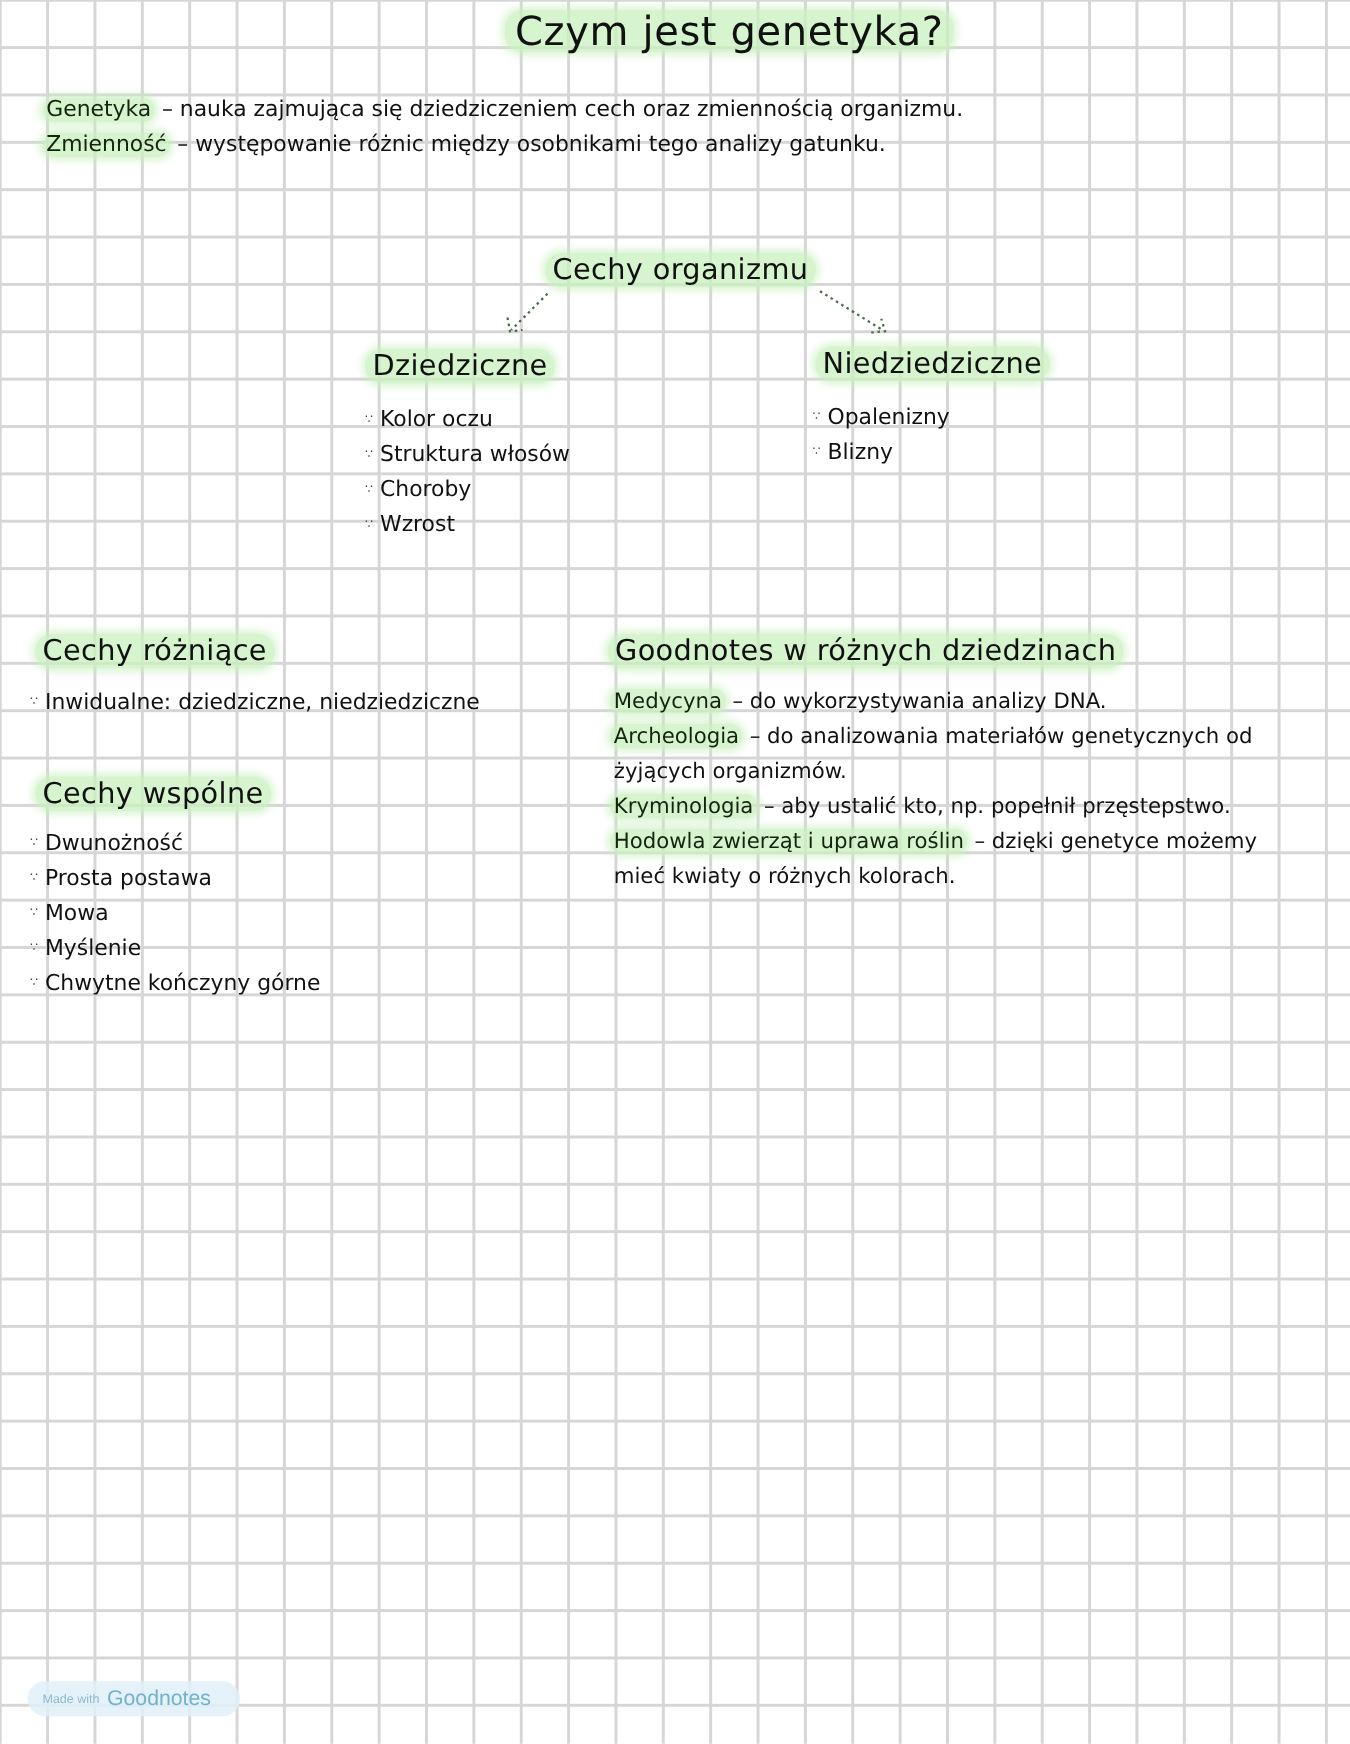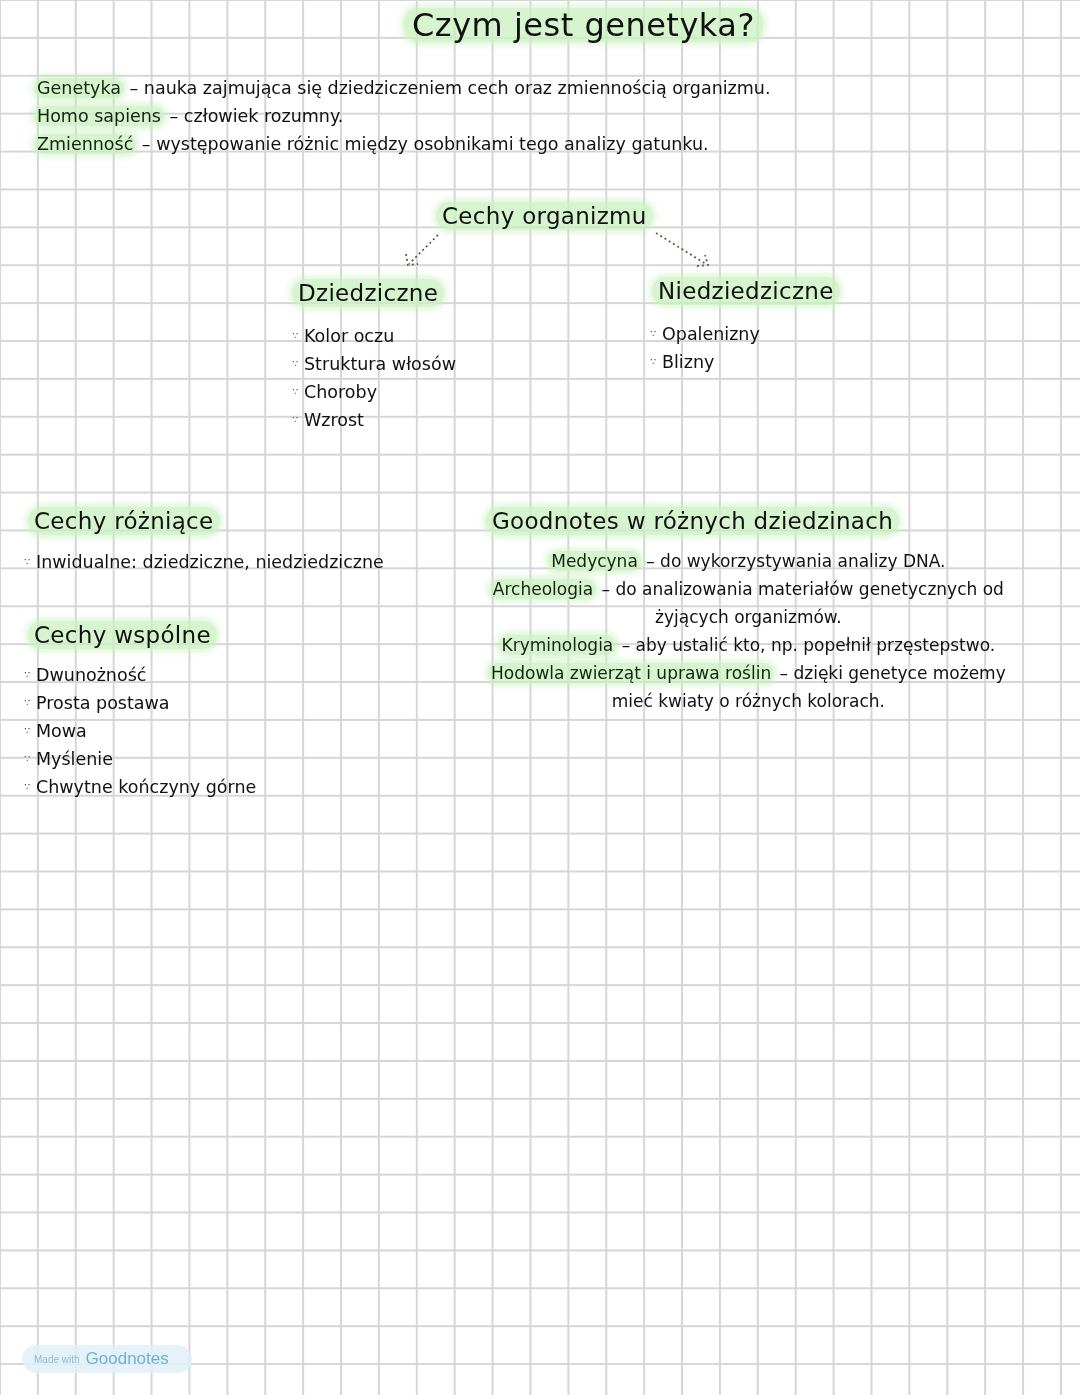--- a/index.html
+++ b/index.html
@@ -91,23 +91,20 @@
 </head>
 <body>
 
 <div class="abs hl title" style="left:404px; top:8px;">Czym jest genetyka?</div>
 
 <div class="abs body-text" style="left:37px; top:74px;">
   <div>
     <span class="term hl">Genetyka</span><span> – nauka zajmująca się dziedziczeniem cech oraz zmiennością organizmu.</span>
   </div>
   <div>
-    <span class="term hl">Homo sapiens</span><span> – człowiek rozumny.</span>
-  </div>
-  <div>
     <span class="term hl">Zmienność</span><span> – występowanie różnic między osobnikami tego analizy gatunku.</span>
   </div>
 </div>
 
 <div class="abs hl heading" style="left:436px; top:202px;">Cechy organizmu</div>
 
 <svg class="arrow-svg" width="1080" height="300">
   <g stroke="#4a6a4a" stroke-width="1.8" stroke-dasharray="2,3" fill="none">
     <line x1="438" y1="235" x2="409" y2="264"></line>
     <polyline points="406,254 408,265 418,264"></polyline>
@@ -140,21 +137,21 @@
 <div class="abs hl heading" style="left:28px; top:621px;">Cechy wspólne</div>
 <ul class="abs bullet-list" style="left:24px; top:661px;">
   <li><span class="dot">∵</span><span>Dwunożność</span></li>
   <li><span class="dot">∵</span><span>Prosta postawa</span></li>
   <li><span class="dot">∵</span><span>Mowa</span></li>
   <li><span class="dot">∵</span><span>Myślenie</span></li>
   <li><span class="dot">∵</span><span>Chwytne kończyny górne</span></li>
 </ul>
 
 <div class="abs hl heading" style="left:486px; top:507px;">Goodnotes w różnych dziedzinach</div>
-<div class="abs body-text" style="left:491px; top:547px; font-size:17px;text-align:center;">
+<div class="abs body-text" style="left:491px; top:547px; font-size:17px;">
   <div>
     <span class="term hl">Medycyna</span><span> – do wykorzystywania analizy DNA.</span>
   </div>
   <div>
     <span class="term hl">Archeologia</span><span> – do analizowania materiałów genetycznych od</span>
   </div>
   <div>
     <span>żyjących organizmów.</span>
   </div>
   <div>

